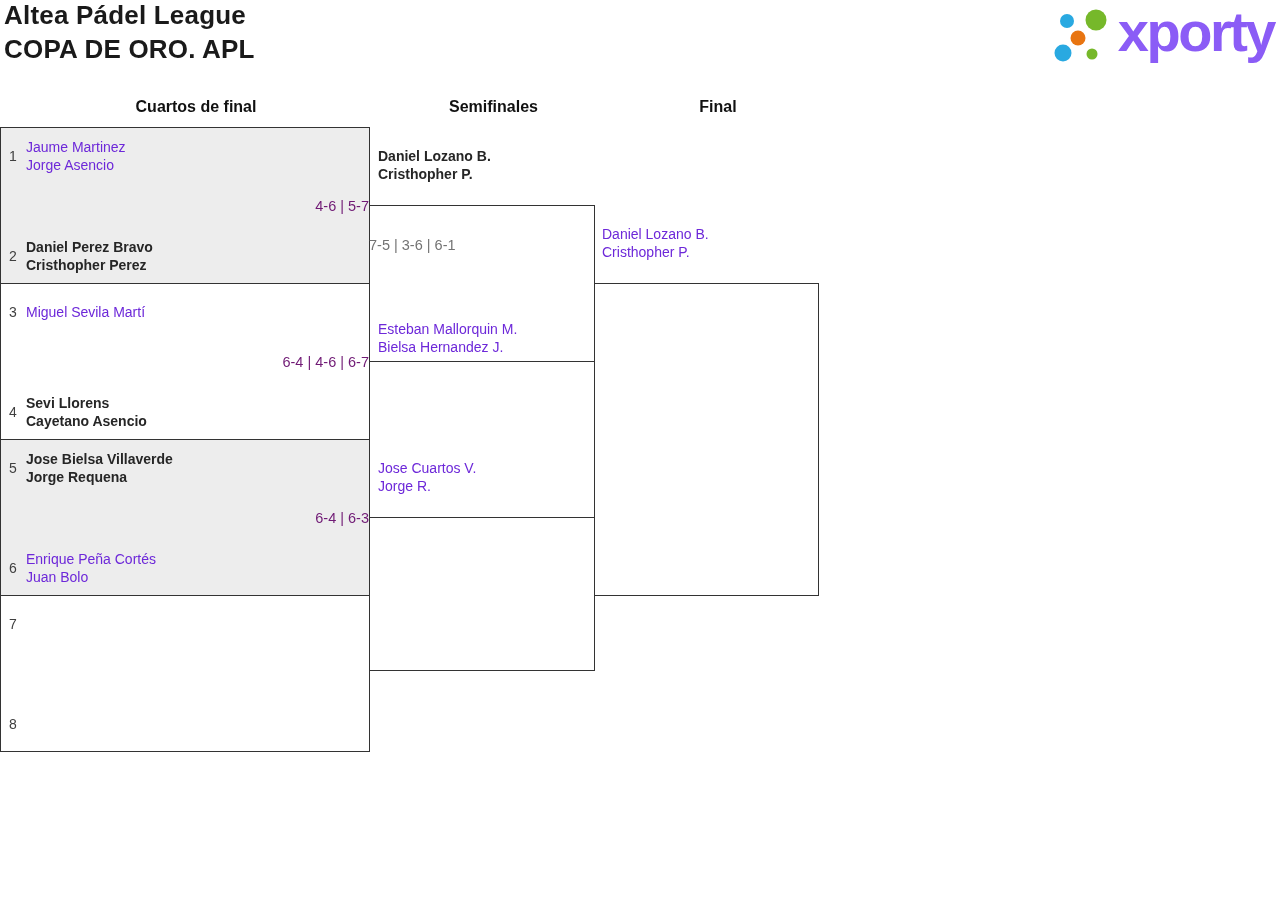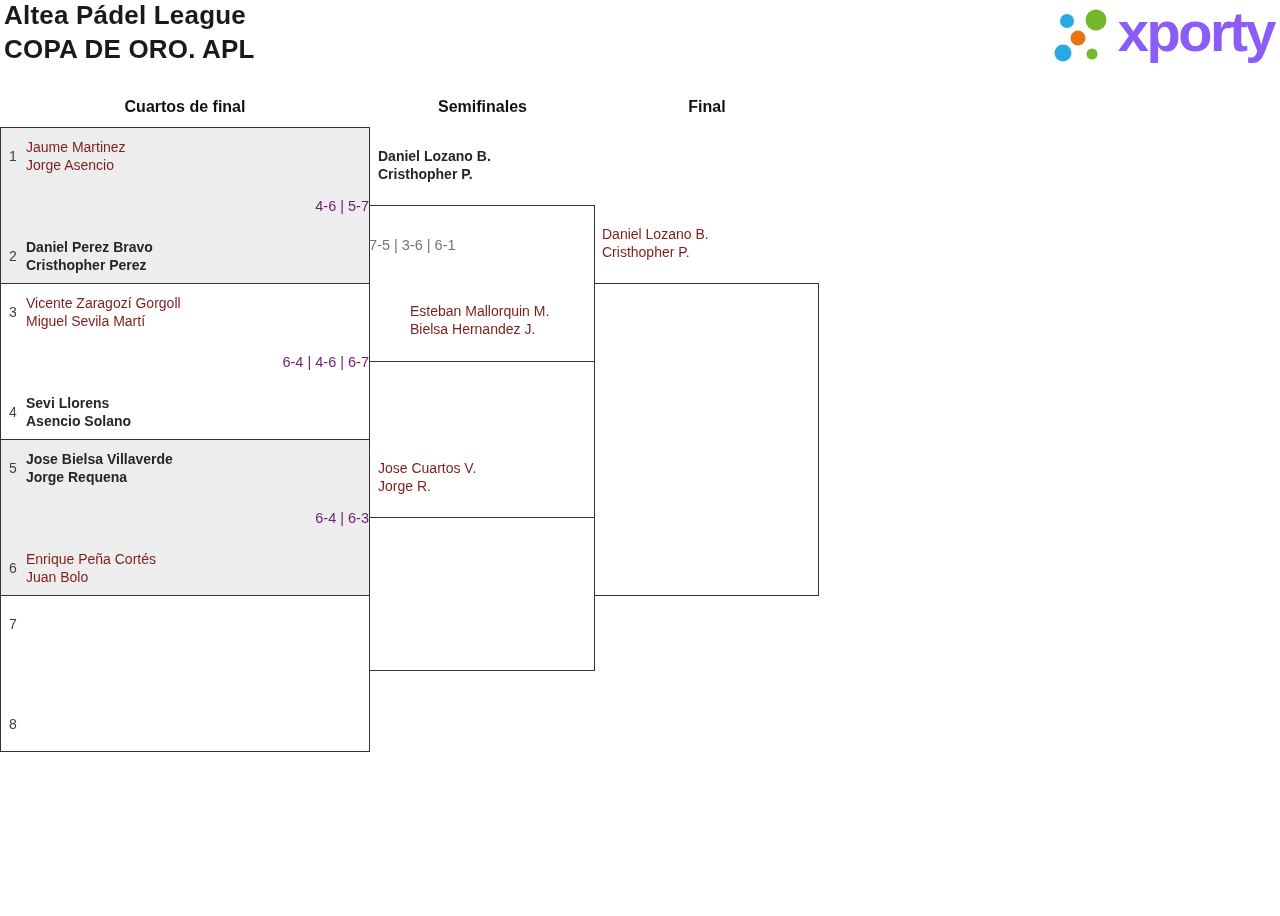--- a/index.html
+++ b/index.html
@@ -11,53 +11,53 @@
            font-weight:700; color:#1a1a1a; letter-spacing:0.2px; }
   .title span { display:block; }
 
   
   .logo-mark { position:absolute; left:1048px; top:4px; }
   .logo-text { position:absolute; right:6px; top:0; font-size:56px; font-weight:700;
                color:#8b5cf6; letter-spacing:-2.5px; line-height:64px; }
 
   
   .round-label { position:absolute; top:97px; font-size:16px; line-height:20px;
-                 font-weight:700; color:#111; text-align:center; }
+                 font-weight:700; color:#111; text-align:center;padding-left:11px; }
   .rh-qf { left:0; width:370px; }
   .rh-sf { left:370px; width:225px; }
   .rh-f  { left:595px; width:224px; }
 
   
   .match { position:absolute; left:0; width:370px; height:157px;
            border:1px solid #333; box-sizing:border-box; }
   .m-gray  { background:#ededed; }
   .m-white { background:#ffffff; }
   .m1 { top:127px; } .m2 { top:283px; } .m3 { top:439px; } .m4 { top:595px; }
 
   .team { position:absolute; left:8px; right:8px; min-height:36px;
           display:flex; align-items:center; }
   .t-top { top:10px; } .t-bottom { bottom:9px; }
   .seed { width:17px; flex:none; font-size:14px; color:#3f3f3f; }
   .names { flex:1; }
-  .player { display:block; font-size:14px; line-height:18px; color:#7f1d1d; }
+  .player { display:block; font-size:14px; line-height:18px; color:#6d28d9; }
   .winner .player { font-weight:700; color:#262626; }
 
   .qf-score { position:absolute; left:0; right:0; top:calc(50% - 9px);
               text-align:right; font-size:14.5px; line-height:18px; color:#701a75; }
 
   
   .conn { position:absolute; border:1px solid #333; box-sizing:border-box; background:transparent; }
   .sf1-box   { left:369px; top:205px; width:226px; height:157px; }
   .sf2-box   { left:369px; top:517px; width:226px; height:154px; }
   .final-box { left:594px; top:283px; width:225px; height:313px; }
 
   
   .float-team { position:absolute; }
   .sf1-top    { left:378px; top:147px; }
-  .sf1-bottom { left:378px; top:302px;margin-left:32px; }
+  .sf1-bottom { left:378px; top:320px; }
   .sf2-top    { left:378px; top:459px; }
   .f-top      { left:602px; top:225px; }
 
   .sf-score { position:absolute; left:369px; top:236px; width:226px; text-align:left;
               font-size:14.5px; line-height:18px; color:#737373; }
 </style>
 </head>
 <body>
 
 <div class="stage">
@@ -95,30 +95,29 @@
         <span class="player">Daniel Perez Bravo</span>
         <span class="player">Cristhopher Perez</span>
       </span>
     </div>
   </div>
 
   <div class="match m-white m2">
     <div class="team t-top">
       <span class="seed">3</span>
       <span class="names">
-        <span class="player">Vicente Zaragozí Gorgoll</span>
         <span class="player">Miguel Sevila Martí</span>
       </span>
     </div>
     <div class="qf-score">6-4 | 4-6 | 6-7</div>
     <div class="team t-bottom winner">
       <span class="seed">4</span>
       <span class="names">
         <span class="player">Sevi Llorens</span>
-        <span class="player">Asencio Solano</span>
+        <span class="player">Cayetano Asencio</span>
       </span>
     </div>
   </div>
 
   <div class="match m-gray m3">
     <div class="team t-top winner">
       <span class="seed">5</span>
       <span class="names">
         <span class="player">Jose Bielsa Villaverde</span>
         <span class="player">Jorge Requena</span>

